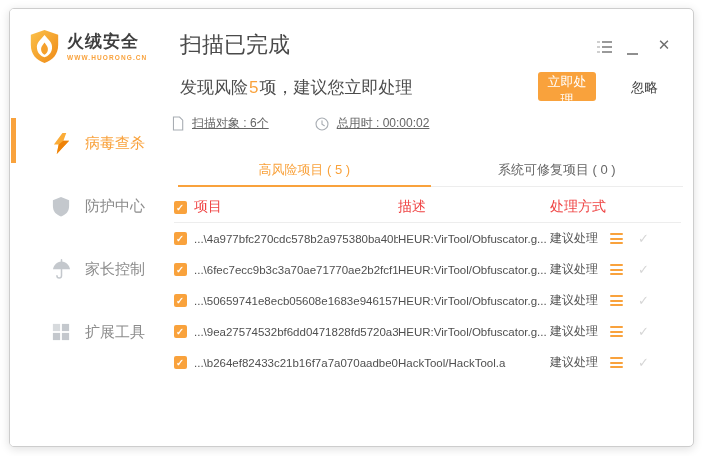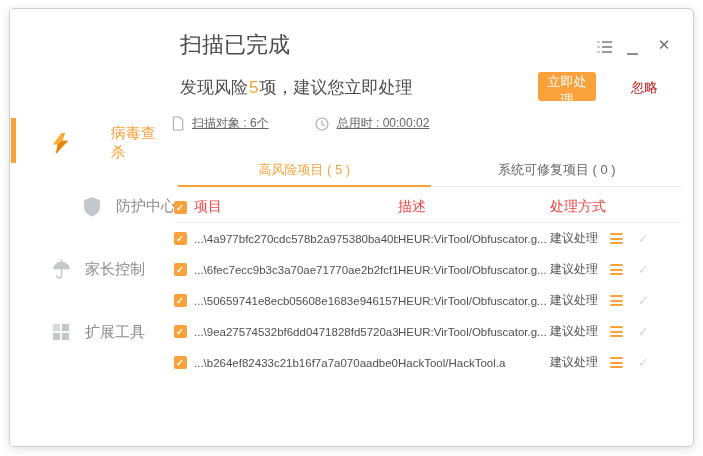--- a/index.html
+++ b/index.html
@@ -17,36 +17,36 @@
   .logo{position:absolute;left:19px;top:20px;display:flex;align-items:flex-start;}
   .logo svg{width:31px;height:35px;flex:none;}
   .brand{margin-left:7px;padding-top:4px;}
   .brand-name{font-size:17px;font-weight:bold;color:#3e3e3e;letter-spacing:1px;line-height:18px;}
   .brand-url{font-size:6.5px;color:#F9A23C;letter-spacing:1.1px;margin-top:3px;font-weight:bold;}
   .active-bar{position:absolute;left:1px;top:109px;width:5px;height:45px;background:#F9A23C;}
   .nav-item{position:absolute;left:0;width:100%;height:44px;display:flex;align-items:center;
     padding-left:40px;box-sizing:border-box;color:#8c8c8c;font-size:15px;cursor:default;}
   .nav-item .nav-icon{width:22px;height:22px;margin-right:13px;display:flex;align-items:center;justify-content:center;}
   .nav-item.active{color:#F9A23C;}
-  .ni-1{top:112px;gap:26px;}.ni-2{top:175px;margin-left:31px;}.ni-3{top:238px;}.ni-4{top:301px;}
+  .ni-1{top:112px;}.ni-2{top:175px;}.ni-3{top:238px;}.ni-4{top:301px;}
   
   .main{position:absolute;left:160px;top:0;right:0;bottom:0;}
   .page-title{position:absolute;left:10px;top:21px;font-size:22px;color:#4a4a4a;font-weight:400;margin:0;}
   .menu-icon{position:absolute;left:427px;top:32px;width:15px;height:12px;display:flex;flex-direction:column;justify-content:space-between;}
   .menu-icon .mrow{display:flex;align-items:center;height:2px;}
   .menu-icon .mdot{width:2.5px;height:2.5px;background:#cfcfcf;margin-right:2px;}
   .menu-icon .mline{width:10px;height:2.5px;background:#9a9a9a;}
   .min-btn{position:absolute;left:457px;top:44px;width:11px;height:2px;background:#8f8f8f;}
   .close-btn{position:absolute;left:485px;top:27px;width:18px;height:18px;color:#6e6e6e;font-size:15px;line-height:18px;text-align:center;}
   .close-btn::after{content:"\2715";}
   .subtitle{position:absolute;left:10px;top:67px;font-size:17px;color:#4c4c4c;}
   .subtitle .count{color:#F9A23C;margin:0 1px;}
   .primary-btn{position:absolute;left:368px;top:63px;width:58px;height:29px;background:#F9A23C;
     border:none;border-radius:3px;color:#fff;font-size:13px;font-family:inherit;}
-  .ignore{position:absolute;left:461px;top:70px;font-size:13.5px;color:#b91c1c;text-decoration:none;}
+  .ignore{position:absolute;left:461px;top:70px;font-size:13.5px;color:#404040;text-decoration:none;}
   .stats{position:absolute;left:2px;top:106px;display:flex;align-items:center;font-size:12px;color:#666;}
   .stat{display:flex;align-items:center;text-decoration:underline;}
   .stat + .stat{margin-left:46px;}
   .stat svg{margin-right:8px;}
   
   .tabs{position:absolute;left:8px;top:146px;width:505px;height:31px;display:flex;border-bottom:1px solid #ededed;}
   .tab{flex:1;text-align:center;font-size:13px;color:#666;line-height:30px;position:relative;cursor:default;}
   .tab.active{color:#F9A23C;}
   .tab.active::after{content:"";position:absolute;left:0;right:0;bottom:-1px;height:2px;background:#F9A23C;}
   
@@ -64,20 +64,37 @@
   .menu-btn i{height:2px;background:#F9A23C;border-radius:1px;display:block;}
   .done{color:#d6d6d6;font-size:13px;}
   .done::after{content:"\2713";}
 </style>
 </head>
 <body>
 
 <div class="window">
 
   <aside class="sidebar">
+    <div class="logo">
+      <svg viewBox="0 0 34 38">
+        <defs>
+          <linearGradient id="lg" x1="0" y1="0" x2="1" y2="1">
+            <stop offset="0" stop-color="#FBC14B"></stop>
+              <stop offset="1" stop-color="#EF8A16"></stop>
+          </linearGradient>
+        </defs>
+        <path d="M17 1 L32 6 V17 C32 27.5 26 34 17 37 C8 34 2 27.5 2 17 V6 Z" fill="url(#lg)"></path>
+        <path d="M17 6.5 C21.5 12 26.2 15 25.2 21.5 C24.4 26.6 21 29.7 17 30.8 C13 29.7 9.6 26.6 8.8 21.5 C7.8 15 12.5 12 17 6.5 Z" fill="#ffffff"></path>
+        <path d="M17 14.5 C19.2 17.6 21.2 19.3 20.7 22.8 C20.3 25.6 18.7 27.3 17 28 C15.3 27.3 13.7 25.6 13.3 22.8 C12.8 19.3 14.8 17.6 17 14.5 Z" fill="#F5A02C"></path>
+      </svg>
+      <div class="brand">
+        <div class="brand-name">火绒安全</div>
+        <div class="brand-url">WWW.HUORONG.CN</div>
+      </div>
+    </div>
 
     <div class="active-bar"></div>
 
     <div class="nav-item active ni-1">
       <span class="nav-icon">
         <svg viewBox="0 0 20 22" width="19" height="21">
           <path d="M11 0 L2 12 H7 L5 22 L18 8 H12 L15 0 Z" fill="#FBAC38"></path>
           <path d="M7 12 L5 22 L18 8 H12 Z" fill="#EE8208"></path>
         </svg>
       </span>

